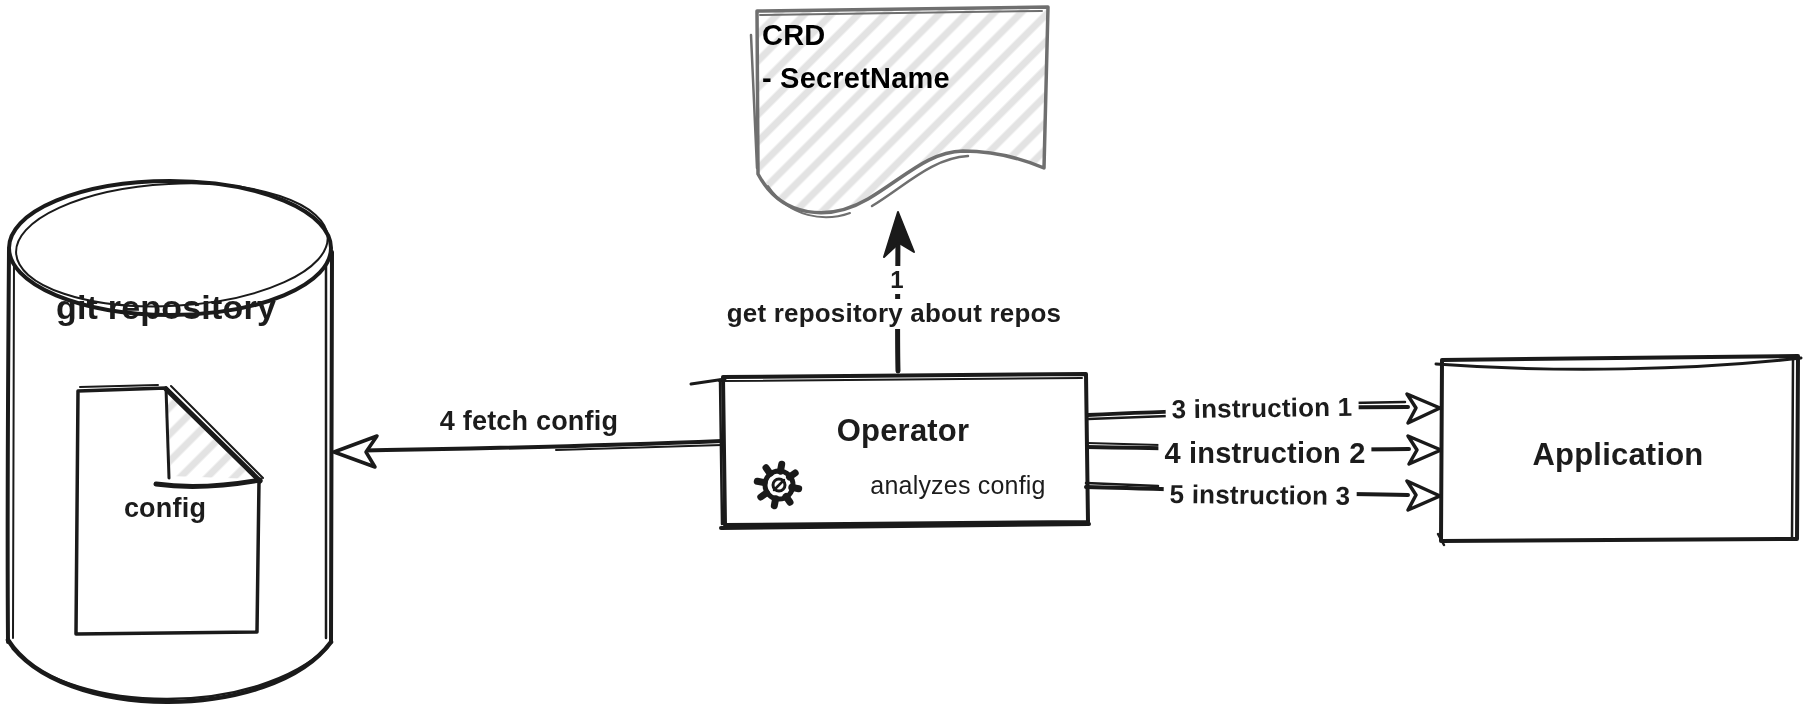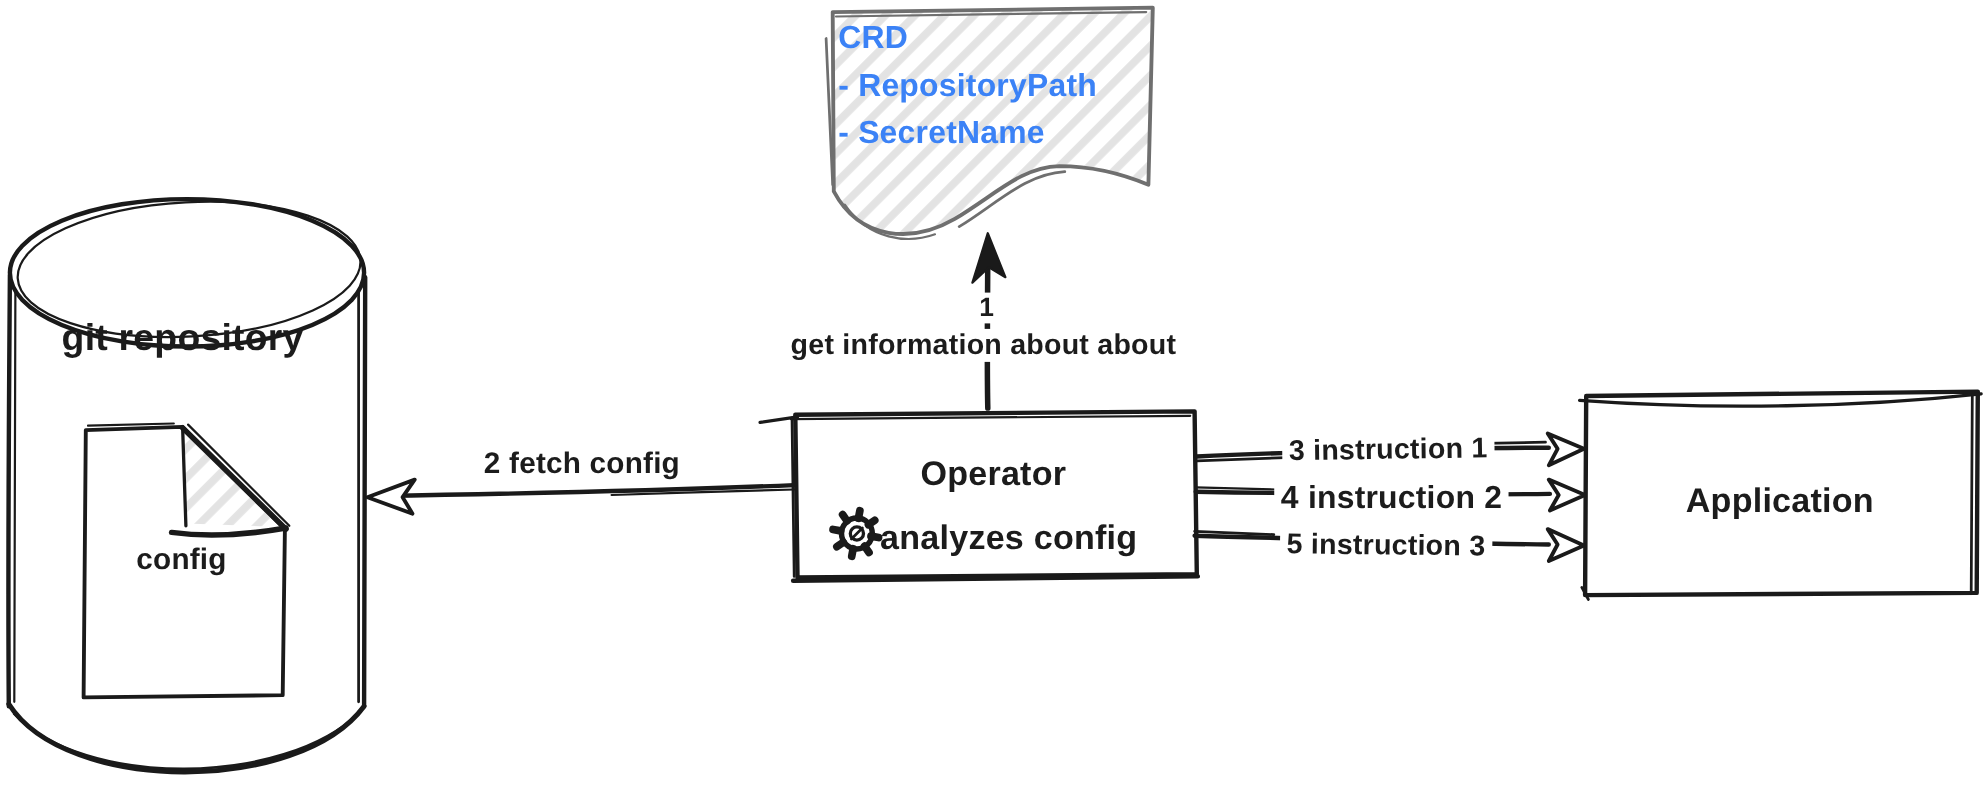--- a/index.html
+++ b/index.html
@@ -15,21 +15,21 @@
     position:absolute;
     font-family:"Liberation Sans", sans-serif;
     font-weight:600;
     color:#1c1c1c;
     white-space:nowrap;
     letter-spacing:.2px;
     line-height:1.15;
   }
   .ctr{transform:translateX(-50%);}
   .onAline{background:#ffffff;padding:0 6px;}
-  .crd-text{color:#3b82f6;}
+  .crd-text{color:#000000;}
   .crd-text .row{display:block;}
 </style>
 </head>
 <body>
 
 <div id="stage">
 
   <svg id="shapes" width="1803" height="723" viewBox="0 0 1803 723" fill="none" stroke-linecap="round" stroke-linejoin="round">
     <defs>
       <pattern id="hatch" patternUnits="userSpaceOnUse" width="19" height="19" patternTransform="rotate(45)">
@@ -128,35 +128,34 @@
       <path d="M1407,481 L1440,496 L1408,510 L1416,495 Z" fill="#ffffff" stroke-width="3.5"></path>
     </g>
   </svg>
 
   <div class="lbl ctr" style="left:166px;top:288px;font-size:34px;">git repository</div>
 
   <div class="lbl ctr" style="left:165px;top:493px;font-size:27px;">config</div>
 
   <div class="lbl crd-text" style="left:762px;top:14px;font-size:29px;line-height:43px;">
     <span class="row">CRD</span>
-    <span class="row">- RepositoryPath</span>
     <span class="row">- SecretName</span>
   </div>
 
   <div class="lbl ctr" style="left:903px;top:413px;font-size:31px;text-align:right;">Operator</div>
 
-  <div class="lbl ctr" style="left:917px;top:471px;font-size:31px;font-weight:700;">analyzes config</div>
+  <div class="lbl ctr" style="left:958px;top:471px;font-size:25px;font-weight:400;">analyzes config</div>
 
   <div class="lbl ctr" style="left:1618px;top:437px;font-size:31px;text-align:right;">Application</div>
 
   <div class="lbl ctr onAline" style="left:897px;top:266px;font-size:24px;padding:0 4px;">1</div>
 
-  <div class="lbl ctr onAline" style="left:894px;top:299px;font-size:26px;">get information about about</div>
+  <div class="lbl ctr onAline" style="left:894px;top:299px;font-size:26px;">get repository about repos</div>
 
-  <div class="lbl ctr" style="left:529px;top:406px;font-size:27px;">2 fetch config</div>
+  <div class="lbl ctr" style="left:529px;top:406px;font-size:27px;">4 fetch config</div>
 
   <div class="lbl ctr onAline" style="left:1262px;top:394px;font-size:26px;transform:translateX(-50%) rotate(-0.8deg);">3 instruction 1</div>
 
   <div class="lbl ctr onAline" style="left:1265px;top:437px;font-size:29px;">4 instruction 2</div>
 
   <div class="lbl ctr onAline" style="left:1260px;top:481px;font-size:26px;transform:translateX(-50%) rotate(0.6deg);">5 instruction 3</div>
 
 </div>
 
 </body></html>

